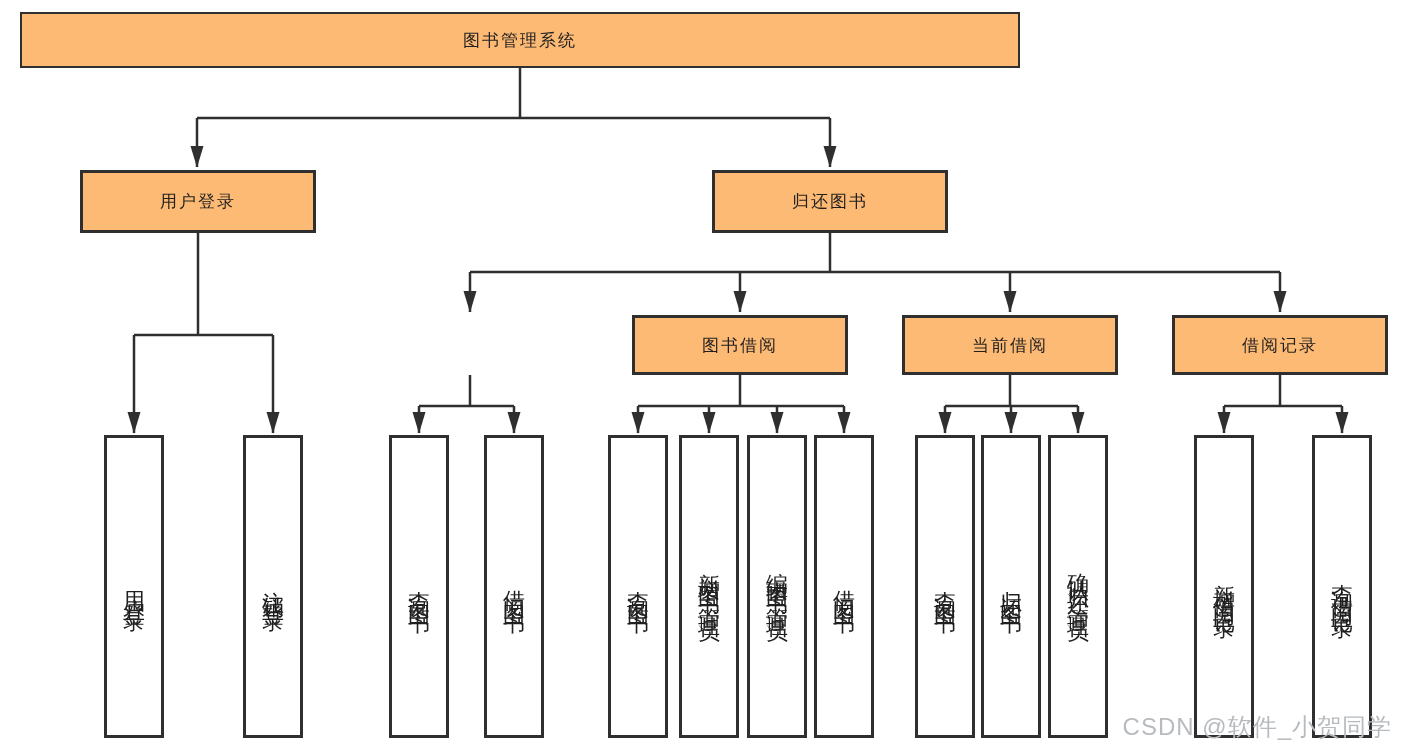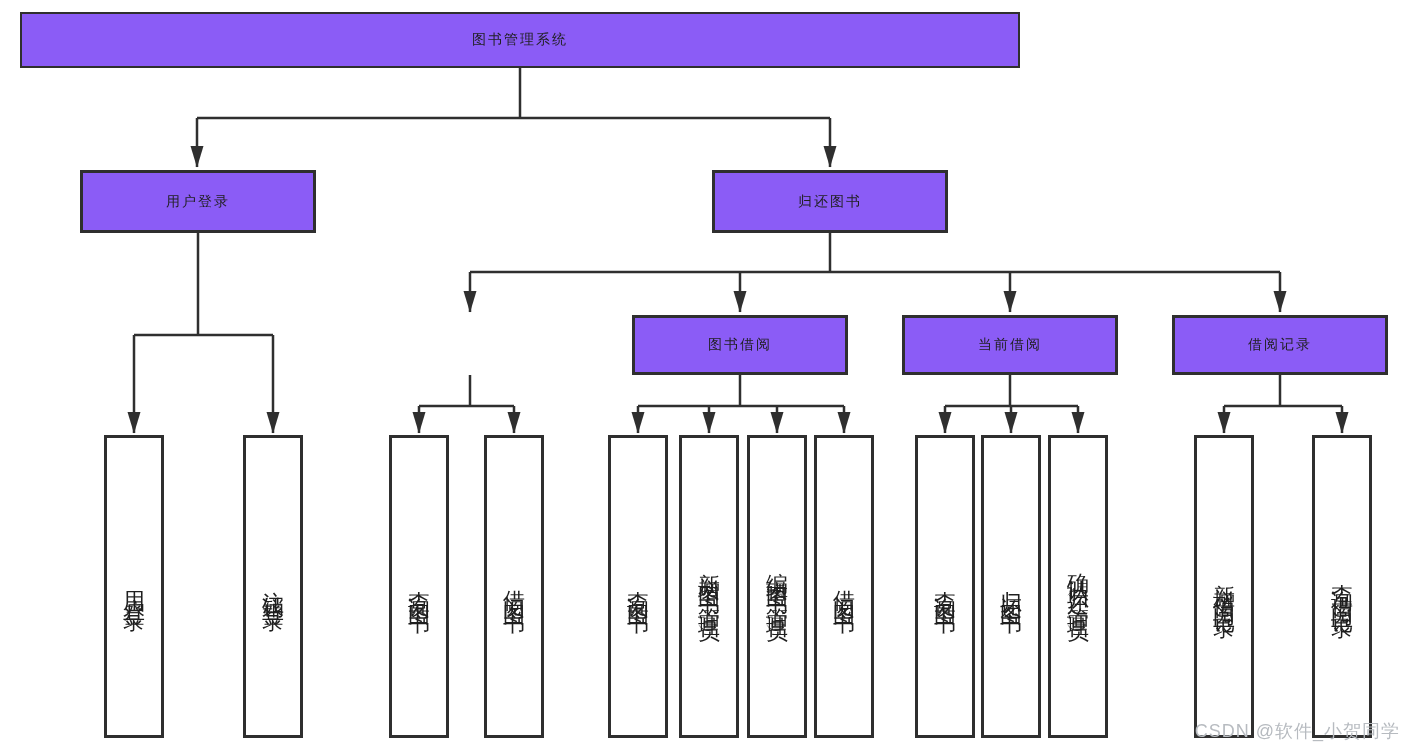--- a/index.html
+++ b/index.html
@@ -3,37 +3,37 @@
 <meta charset="utf-8">
 <style>
   html,body{margin:0;padding:0;background:#ffffff;}
   .canvas{
     position:relative;width:1405px;height:747px;background:#ffffff;overflow:hidden;
     font-family:"Liberation Sans","DejaVu Sans",sans-serif;
   }
   .connectors{position:absolute;left:0;top:0;z-index:1;}
   .hbox{
     position:absolute;z-index:2;box-sizing:border-box;
-    border:3px solid #2f2f2f;background:#8b5cf6;
+    border:3px solid #2f2f2f;background:#fdba74;
     display:flex;align-items:center;justify-content:center;
-    font-size:14px;color:#1f1f1f;letter-spacing:2px;white-space:nowrap;
+    font-size:17px;color:#1f1f1f;letter-spacing:2px;white-space:nowrap;
   }
   .hbox.root{border-width:2px;}
   .vbox{
     position:absolute;z-index:2;box-sizing:border-box;top:435px;width:60px;height:303px;
     border:3px solid #2f2f2f;background:#ffffff;
     display:flex;align-items:center;justify-content:center;
   }
   .vbox span{
     writing-mode:vertical-lr;text-orientation:mixed;
     font-size:22px;letter-spacing:7px;line-height:1;color:#1f1f1f;
   }
   .watermark{
-    position:absolute;right:5px;bottom:4px;z-index:5;
-    font-size:18px;color:#b7bbc0;letter-spacing:1px;white-space:nowrap;
+    position:absolute;right:13px;bottom:4px;z-index:5;
+    font-size:24px;color:#b7bbc0;letter-spacing:1px;white-space:nowrap;
   }
 </style>
 </head>
 <body>
 
 <div class="canvas">
 
   <svg class="connectors" width="1405" height="747" viewBox="0 0 1405 747" xmlns="http://www.w3.org/2000/svg">
     <defs>
       <marker id="arw" viewBox="0 0 22 14" refX="21" refY="7" markerWidth="22" markerHeight="14" markerUnits="userSpaceOnUse" orient="auto">

